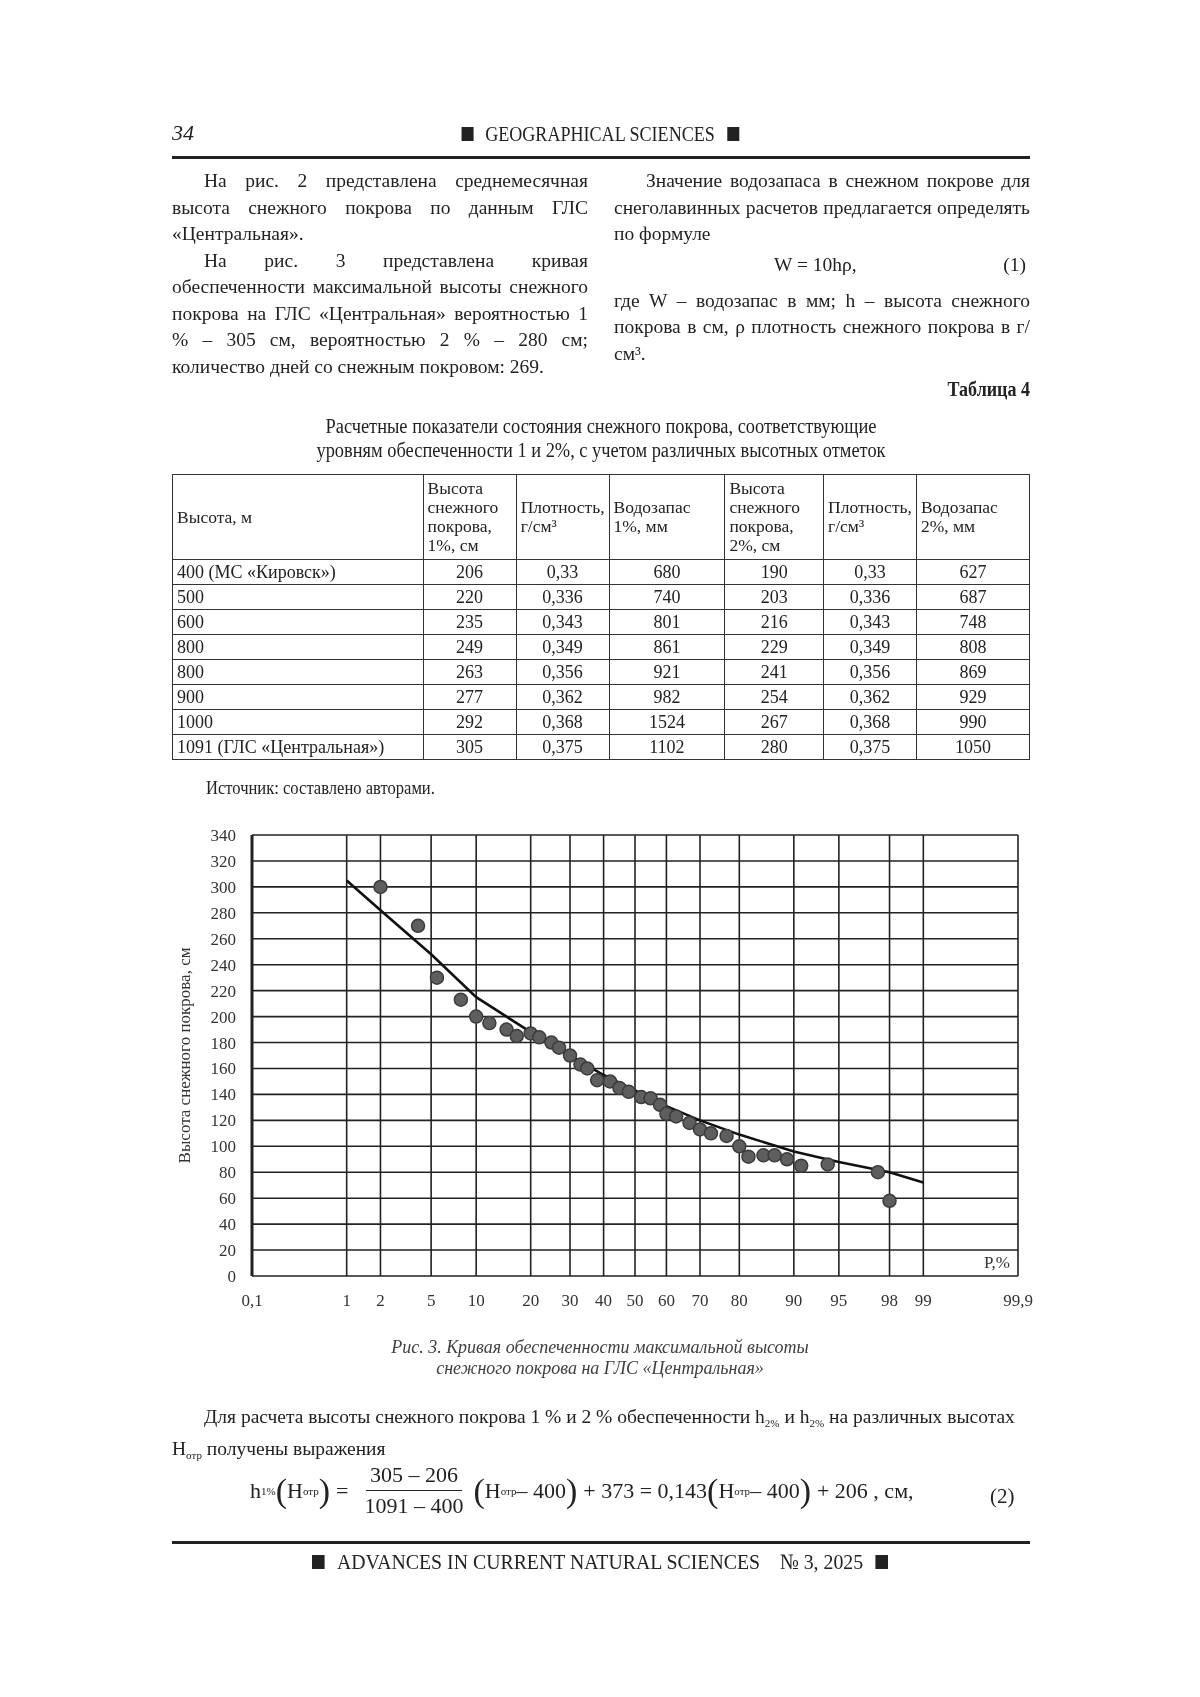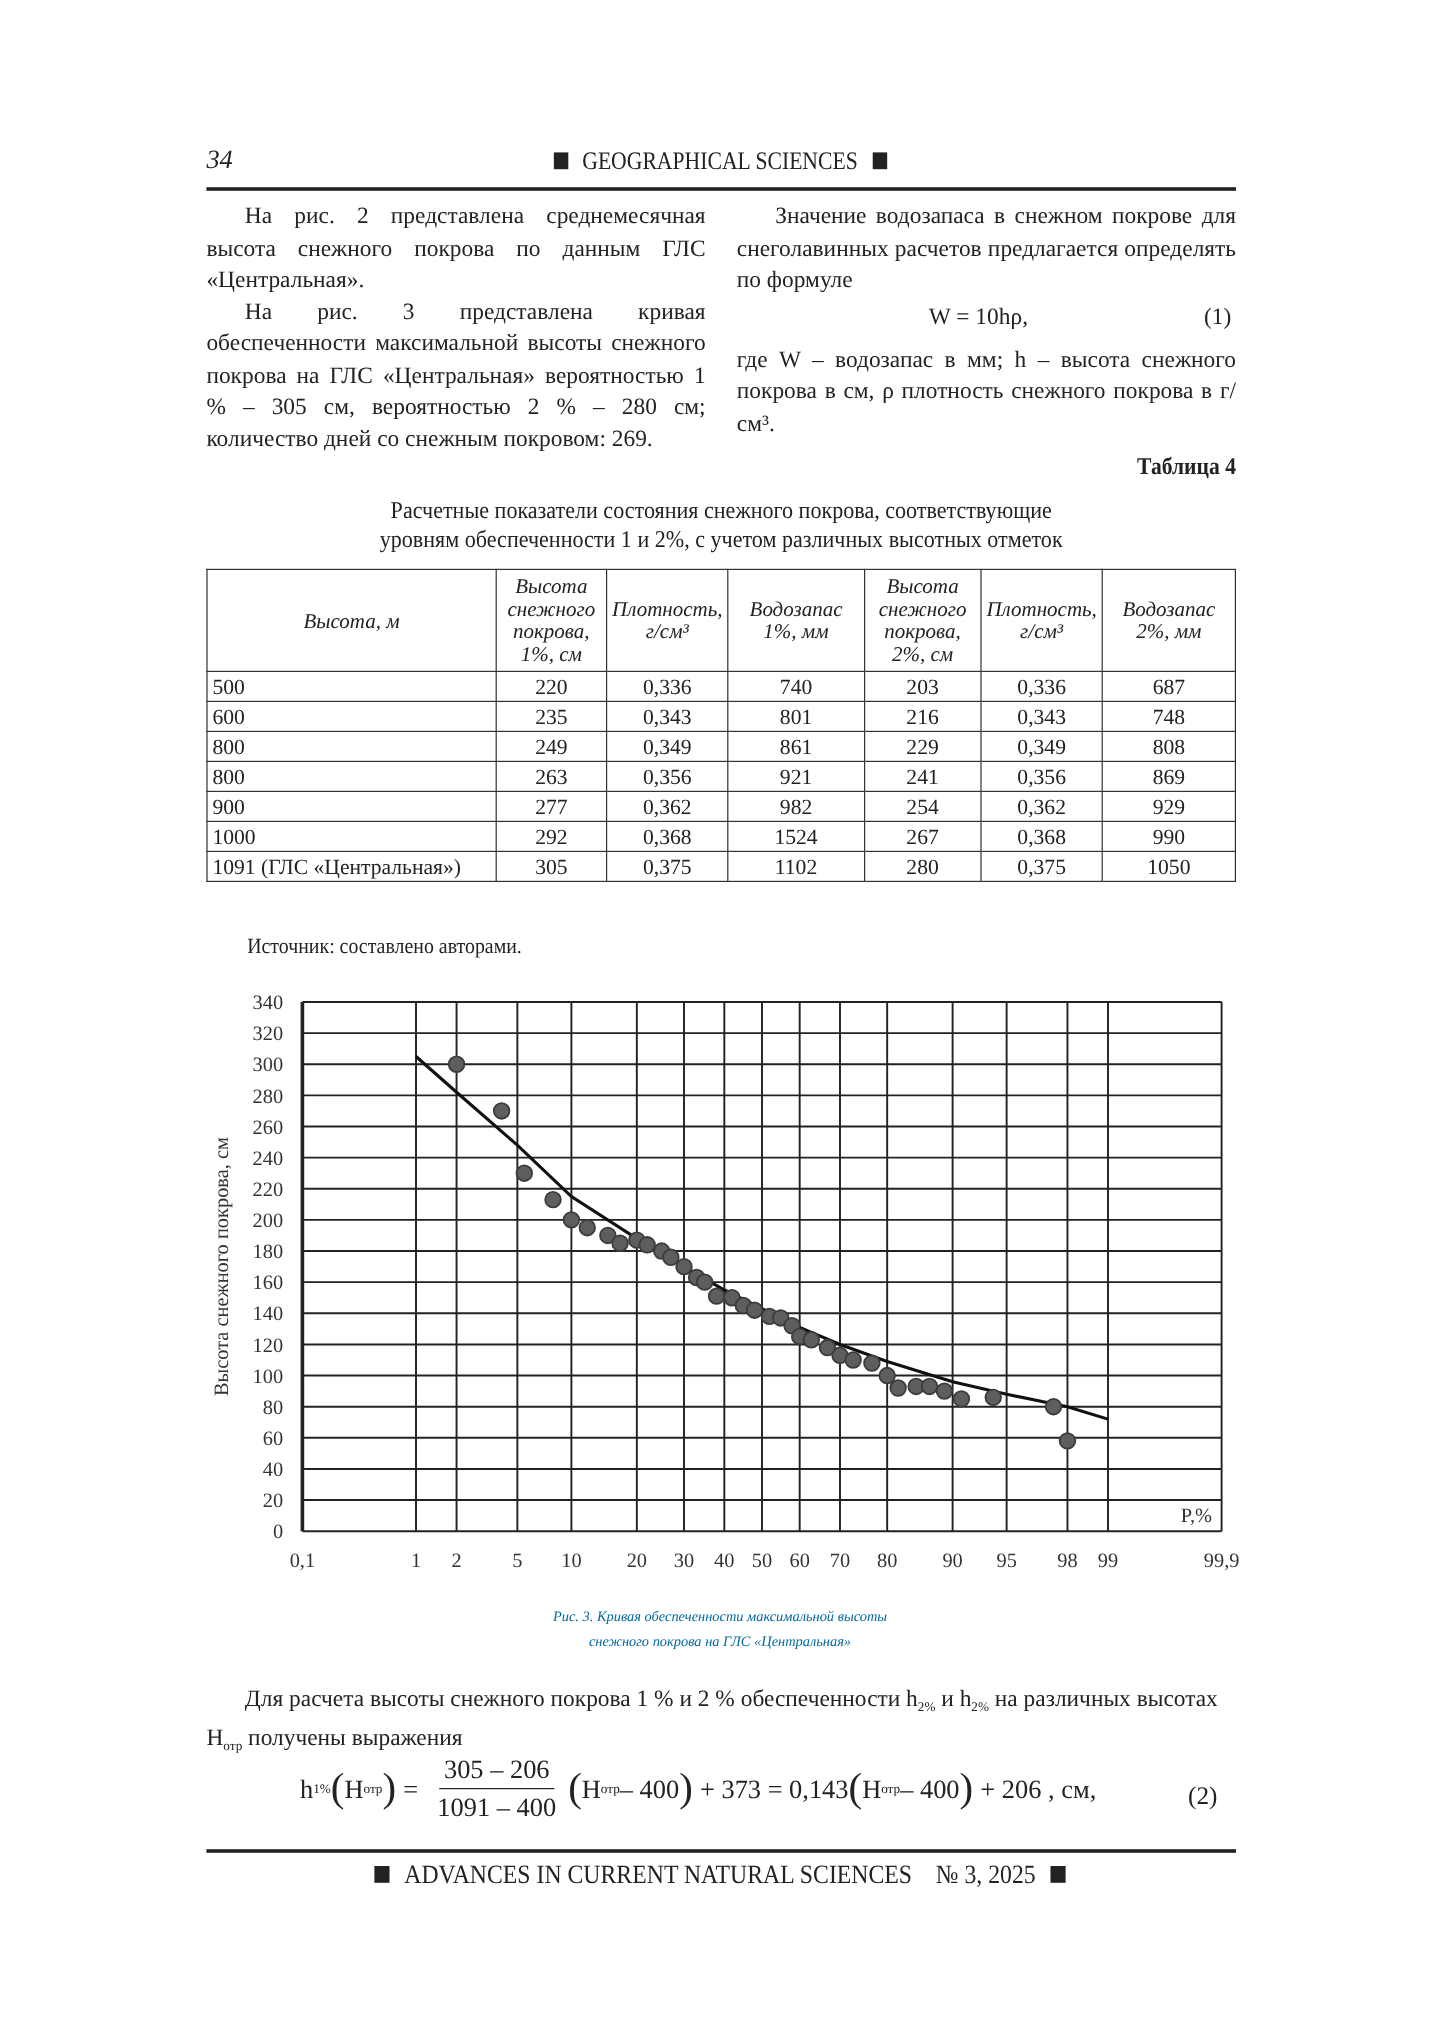--- a/index.html
+++ b/index.html
@@ -13,26 +13,26 @@
   .col p { margin: 0; text-indent: 32px; }
   .col-left { left: 172px; width: 416px; top: 168px; }
   .col-right { left: 614px; width: 416px; top: 168px; }
   .formula1 { position: relative; height: 30px; margin: 4px 4px 6px 0; }
   .formula1 .f { position: absolute; left: 160px; }
   .formula1 .n { position: absolute; right: 0; }
   .tbl-label { left: 172px; width: 858px; top: 378px; text-align: right; font-weight: bold; font-size: 20px; transform-origin: right; transform: scaleX(0.9); }
   .tbl-caption { left: 172px; width: 858px; top: 414px; text-align: center; font-size: 20px; line-height: 24px; transform: scaleX(0.92); }
   table.data { position: absolute; left: 172px; top: 474px; width: 858px; border-collapse: collapse; font-size: 18px; }
   table.data th, table.data td { border: 1.5px solid #333; padding: 0 4px; }
-  table.data th { font-weight: normal; line-height: 19px; height: 84px; text-align: center; font-size: 17.5px; font-style: italic; }
+  table.data th { font-weight: normal; line-height: 19px; height: 84px; text-align: left; font-size: 17.5px; }
   table.data td { height: 24px; line-height: 22px; text-align: center; }
   table.data td:first-child { text-align: left; }
   .src { left: 206px; top: 778px; font-size: 18px; transform-origin: left; transform: scaleX(0.92); }
   #chart { position: absolute; left: 170px; top: 820px; }
-  .fig-cap { left: 0; width: 1200px; top: 1337px; text-align: center; font-style: italic; font-size: 12px; line-height: 21px; color: #0369a1; }
+  .fig-cap { left: 0; width: 1200px; top: 1337px; text-align: center; font-style: italic; font-size: 18px; line-height: 21px; color: #404040; }
   .body2 { left: 172px; width: 858px; top: 1404px; font-size: 19.5px; line-height: 26px; transform-origin: left; }
   .body2 p { margin: 0; text-indent: 32px; }
   sub { font-size: 11px; vertical-align: -4px; }
   .formula2 { left: 250px; top: 1462px; font-size: 22px; display: flex; align-items: center; white-space: nowrap; }
   .frac { display: inline-flex; flex-direction: column; align-items: center; margin: 0 6px; }
   .frac .num { padding: 0 4px 2px; border-bottom: 1.5px solid #222; }
   .frac .den { padding: 2px 4px 0; }
   .paren { font-size: 34px; line-height: 30px; }
   .eqnum { left: 990px; top: 1484px; font-size: 21px; }
   .ftr-rule { left: 172px; width: 858px; top: 1541px; height: 3px; background: #222; }
@@ -80,20 +80,29 @@
         <th>Высота, м</th>
         <th>Высота снежного покрова, 1%, см</th>
         <th>Плотность, г/см³</th>
         <th>Водозапас 1%, мм</th>
         <th>Высота снежного покрова, 2%, см</th>
         <th>Плотность, г/см³</th>
         <th>Водозапас 2%, мм</th>
       </tr>
     </thead>
   <tbody id="tbody">
+      <tr>
+        <td>400 (МС «Кировск»)</td>
+        <td>206</td>
+        <td>0,33</td>
+        <td>680</td>
+        <td>190</td>
+        <td>0,33</td>
+        <td>627</td>
+      </tr>
       <tr>
         <td>500</td>
         <td>220</td>
         <td>0,336</td>
         <td>740</td>
         <td>203</td>
         <td>0,336</td>
         <td>687</td>
       </tr>
       <tr>

